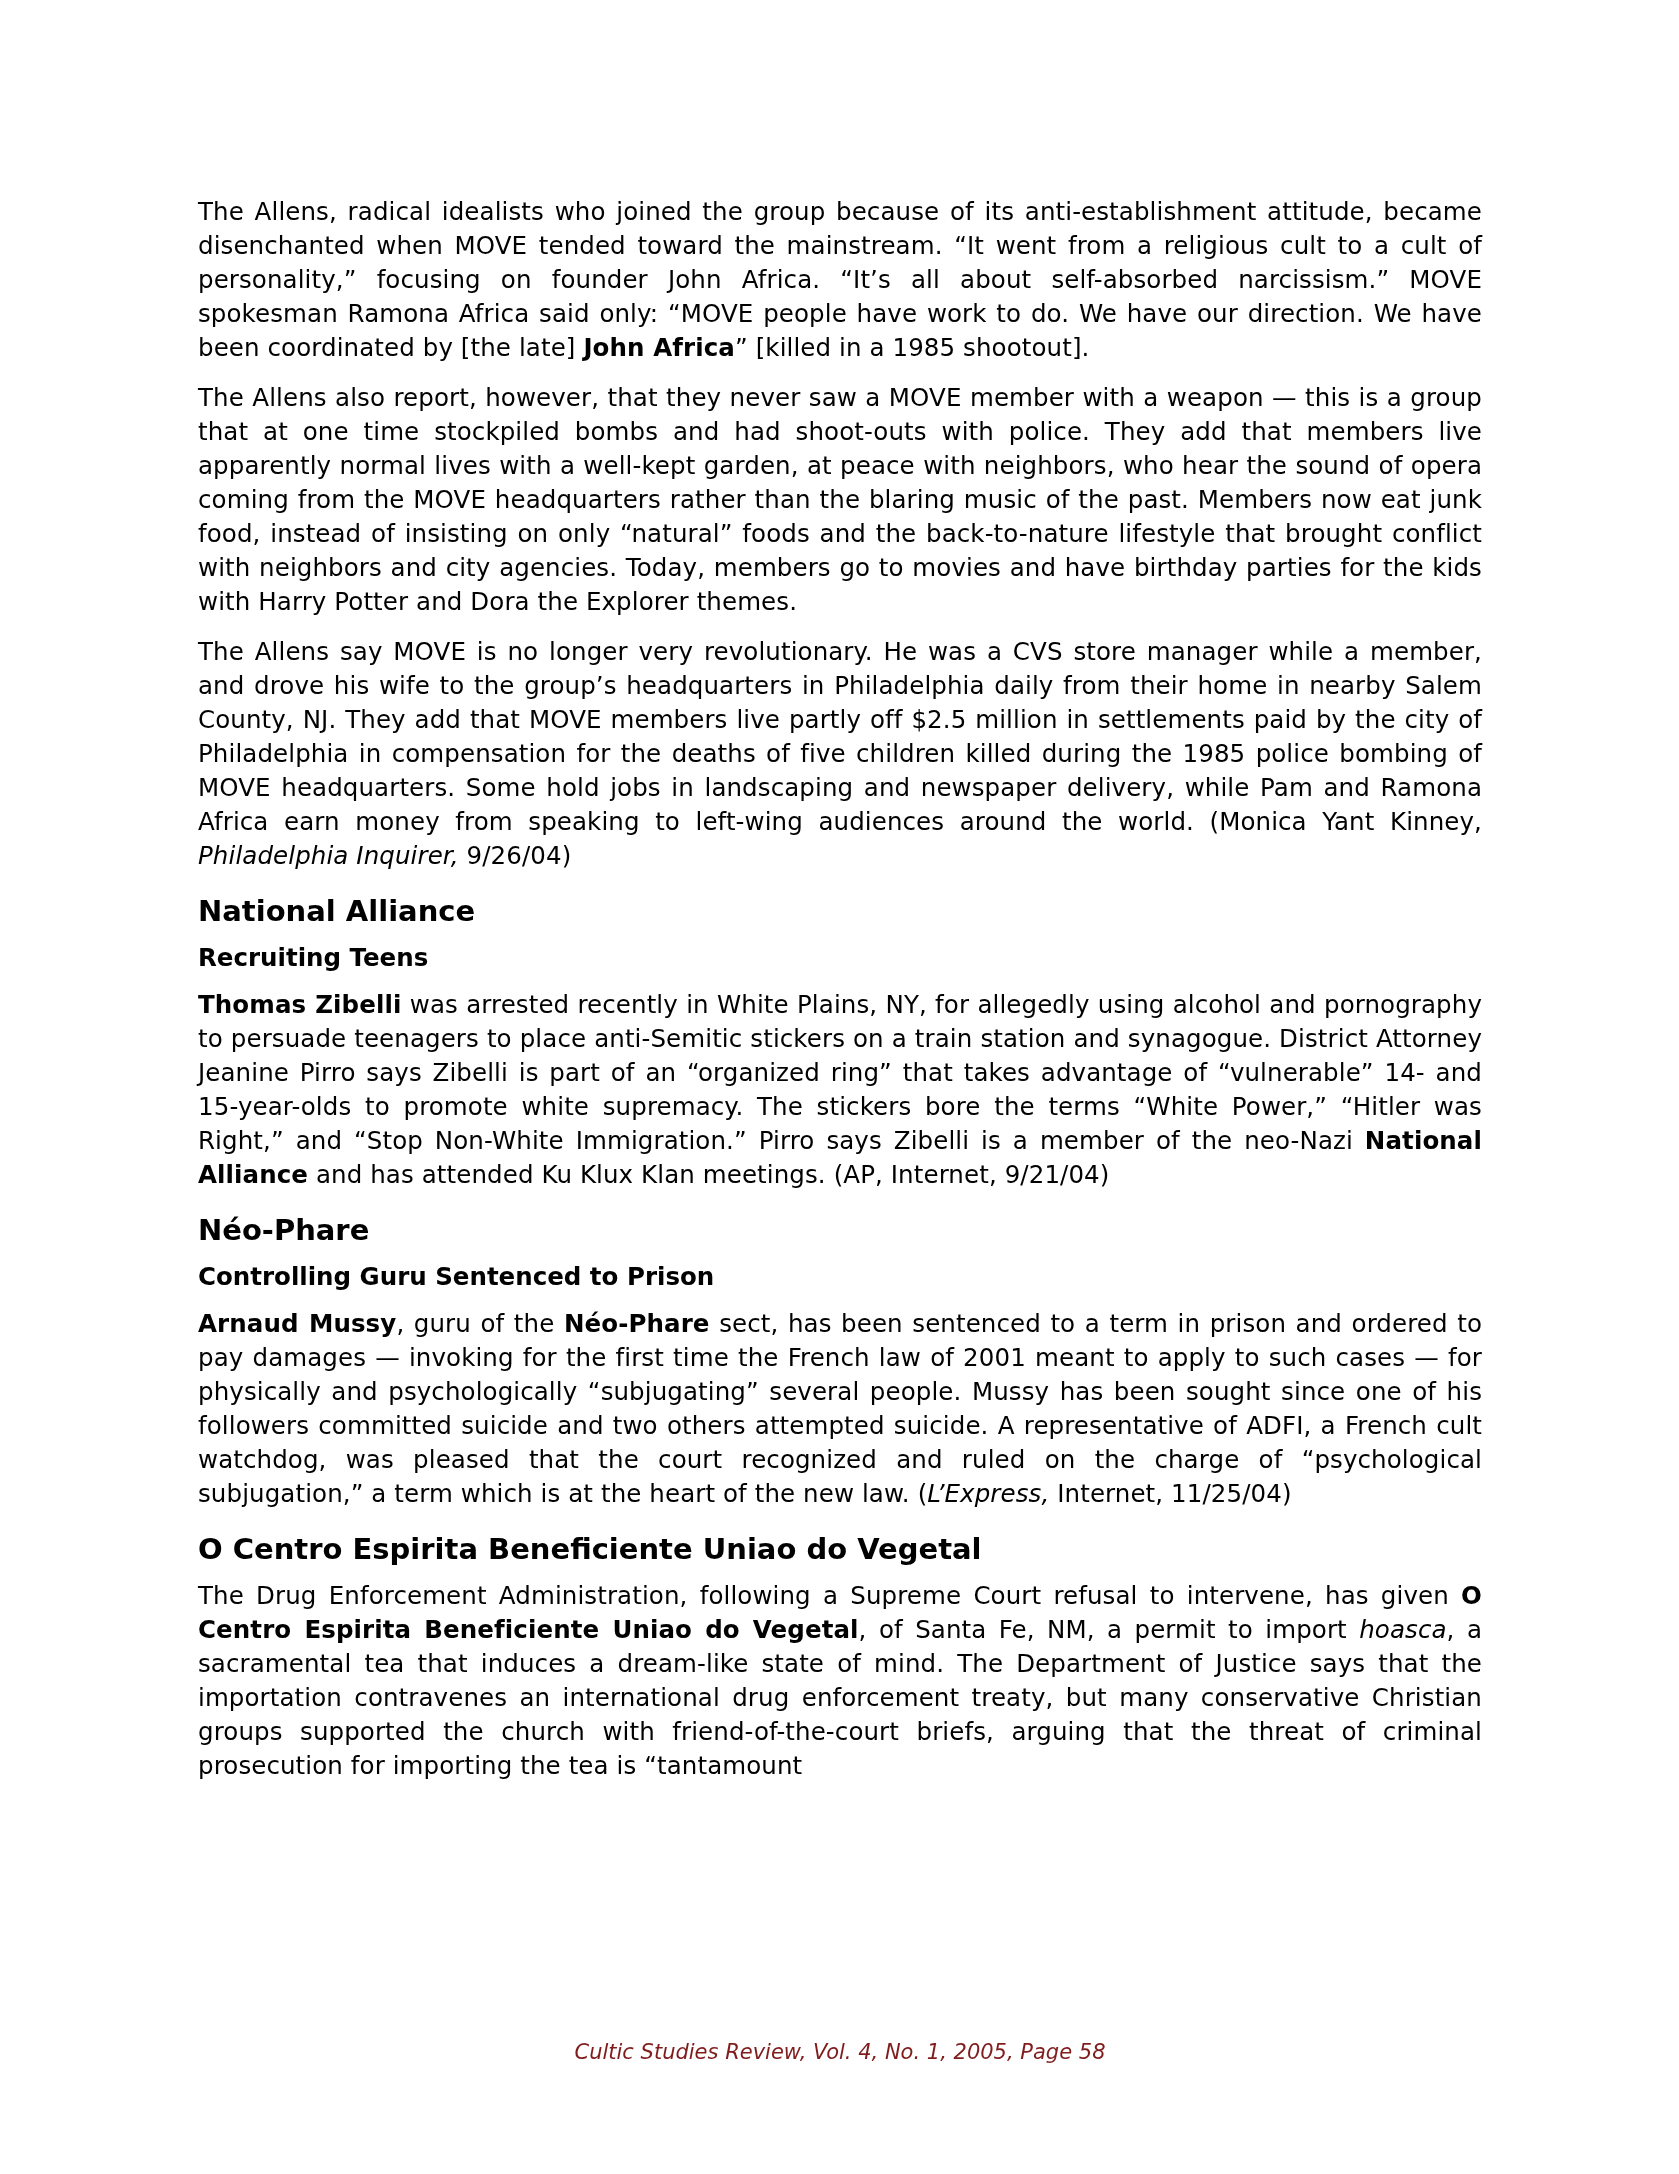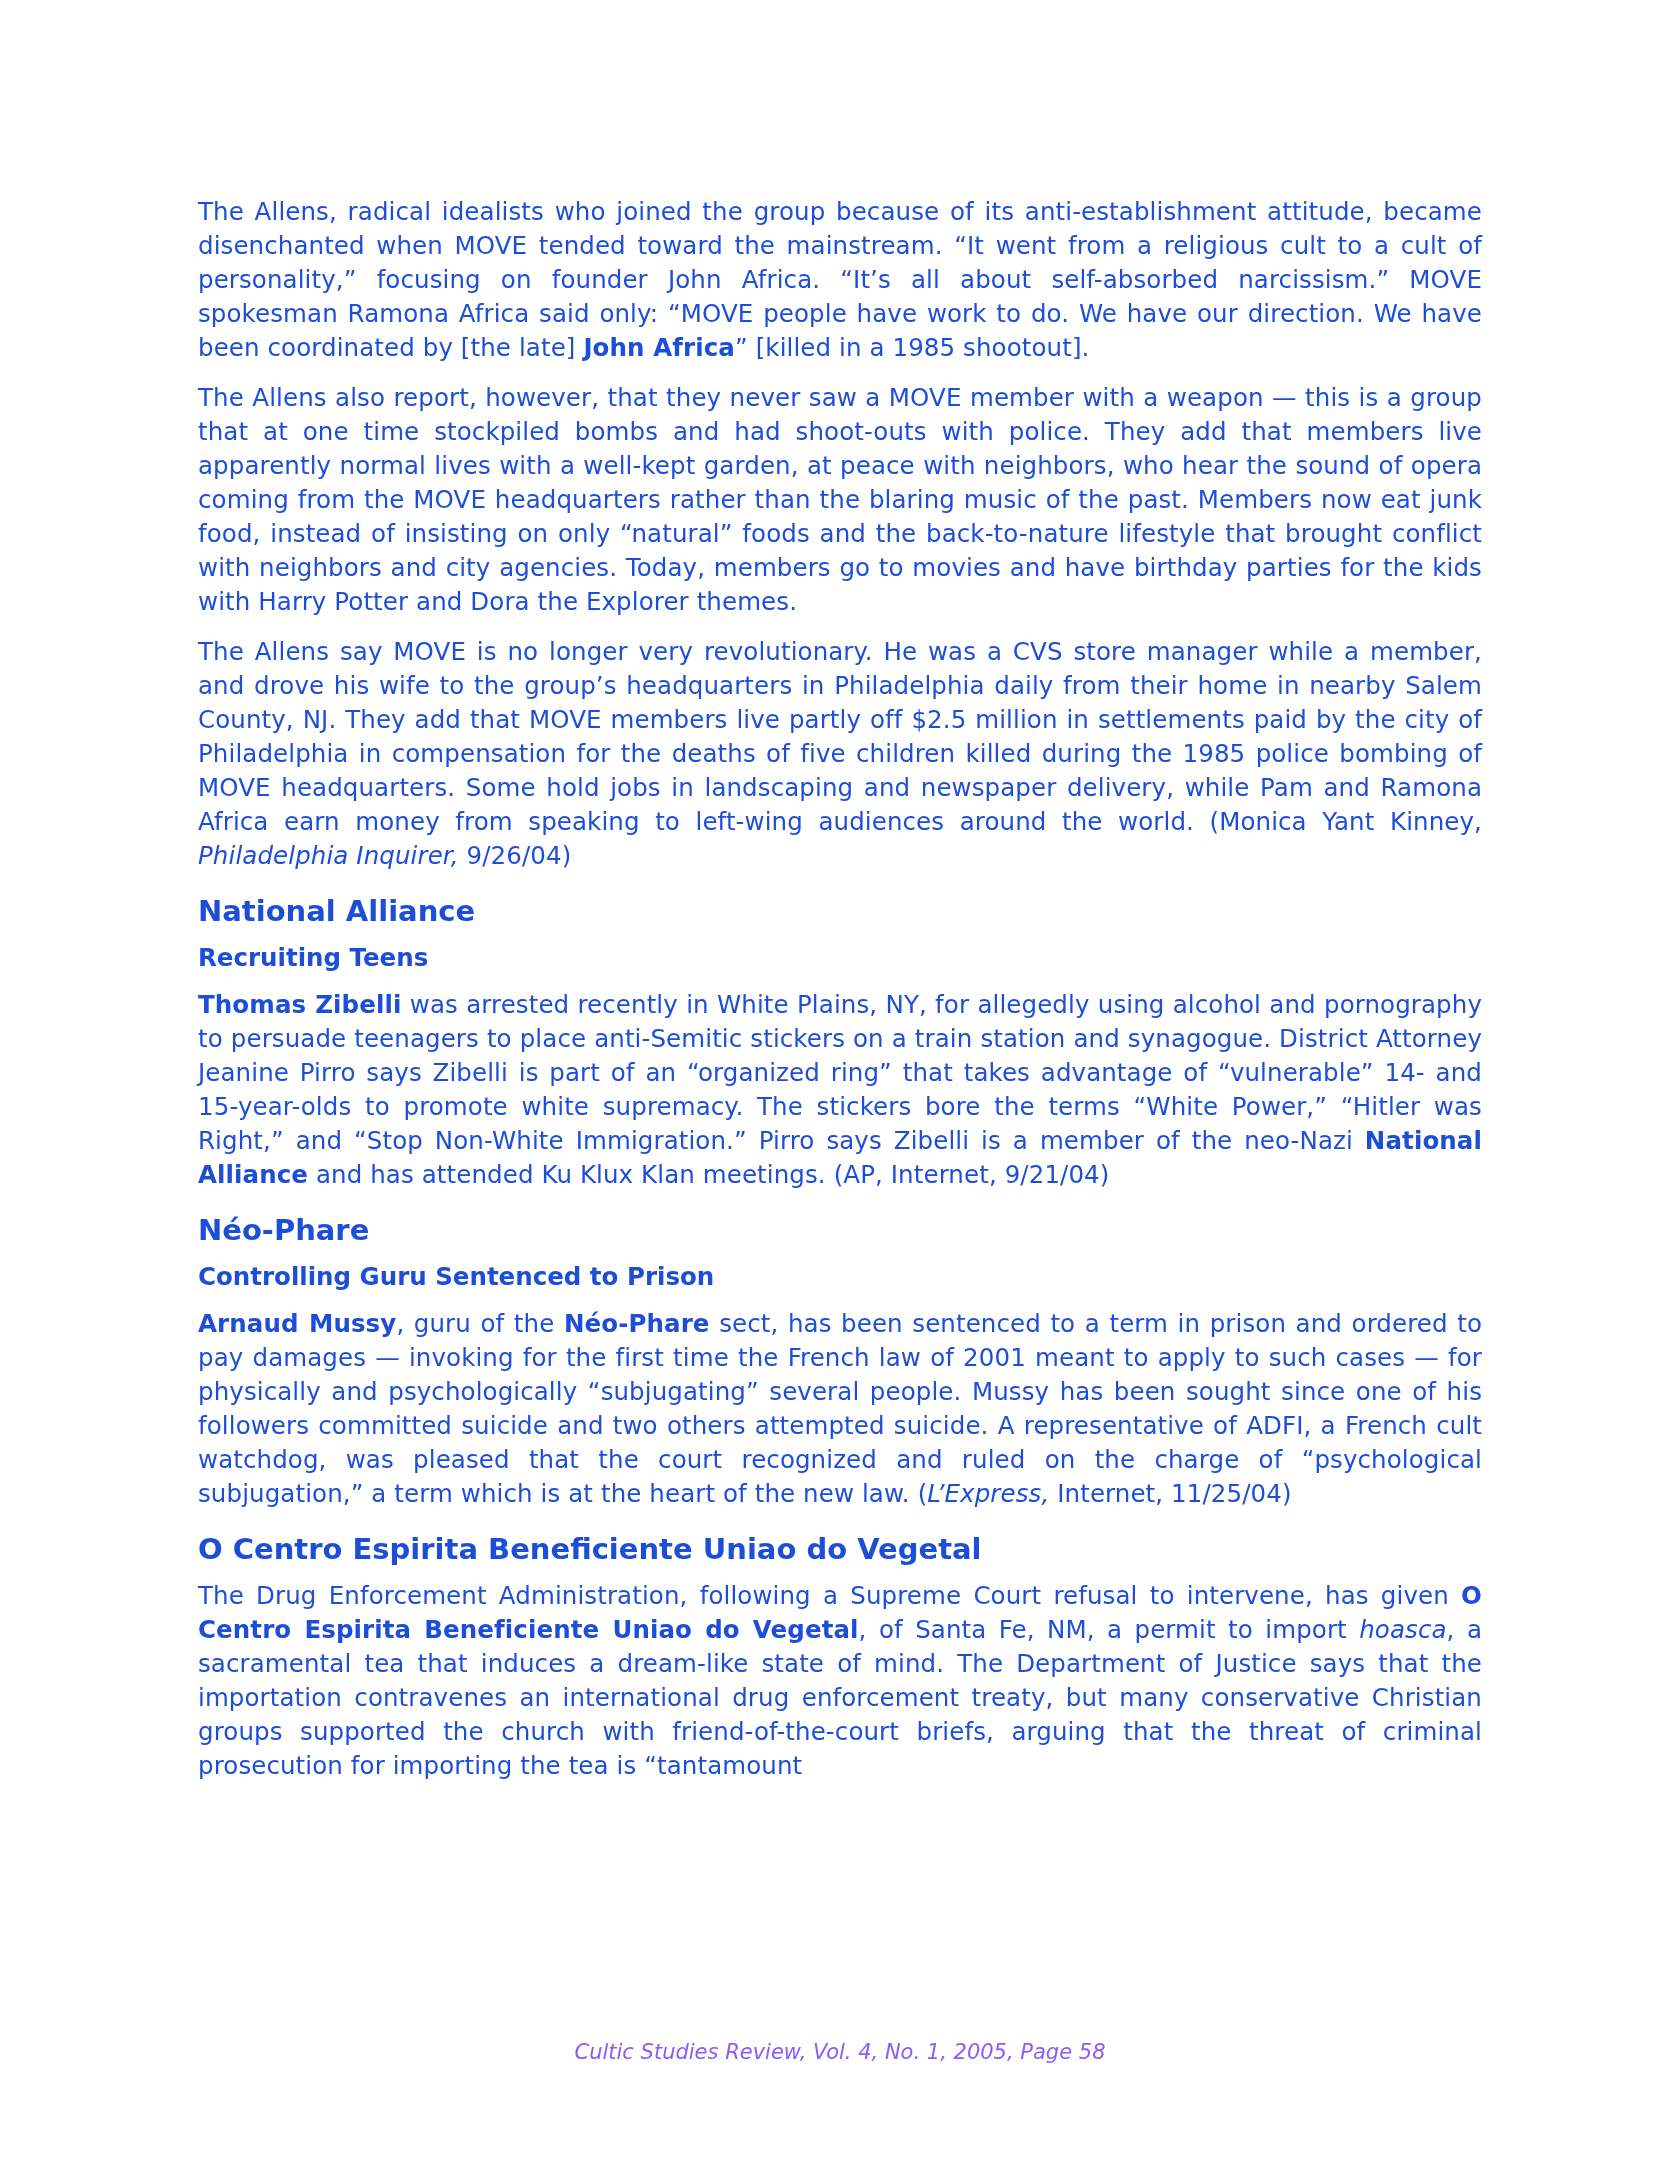--- a/index.html
+++ b/index.html
@@ -1,28 +1,28 @@
 <!DOCTYPE html>
 <html style="font-size:15px"><head>
 <meta charset="utf-8">
 <style>
   html, body { margin: 0; padding: 0; background: #ffffff; }
   body { width: 1680px; height: 2174px; position: relative; overflow: hidden; }
   .page {
     position: absolute; left: 198px; top: 195px; width: 1284px;
-    font-family: "DejaVu Sans", sans-serif; color: #1d4ed8;
+    font-family: "DejaVu Sans", sans-serif; color: #000000;
     font-size: 24.5px; line-height: 34px;
   }
   p { margin: 0 0 16px 0; text-align: justify; letter-spacing: 0.1px; }
   h2 { font-size: 29px; font-weight: bold; margin: 21px 0 13px 0; line-height: 34px; }
   h3 { font-size: 24.5px; font-weight: bold; margin: 0 0 13px 0; line-height: 34px; }
   b { font-weight: bold; }
   .footer {
     position: absolute; left: 0; width: 1680px; top: 2040px; text-align: center;
-    font-family: "DejaVu Sans", sans-serif; font-style: italic; font-size: 21px; color: #8b5cf6;
+    font-family: "DejaVu Sans", sans-serif; font-style: italic; font-size: 21px; color: #7f1d1d;
   }
 </style>
 </head>
 <body>
 
 <div class="page">
   <p><span>The Allens, radical idealists who joined the group because of its anti-establishment attitude, became disenchanted when MOVE tended toward the mainstream. “It went from a religious cult to a cult of personality,” focusing on founder John Africa. “It’s all about self-absorbed narcissism.” MOVE spokesman Ramona Africa said only: “MOVE people have work to do. We have our direction. We have been coordinated by [the late] </span><b>John Africa</b><span>” [killed in a 1985 shootout].</span></p>
   <p><span>The Allens also report, however, that they never saw a MOVE member with a weapon — this is a group that at one time stockpiled bombs and had shoot-outs with police. They add that members live apparently normal lives with a well-kept garden, at peace with neighbors, who hear the sound of opera coming from the MOVE headquarters rather than the blaring music of the past. Members now eat junk food, instead of insisting on only “natural” foods and the back-to-nature lifestyle that brought conflict with neighbors and city agencies. Today, members go to movies and have birthday parties for the kids with Harry Potter and Dora the Explorer themes.</span></p>
   <p><span>The Allens say MOVE is no longer very revolutionary. He was a CVS store manager while a member, and drove his wife to the group’s headquarters in Philadelphia daily from their home in nearby Salem County, NJ. They add that MOVE members live partly off $2.5 million in settlements paid by the city of Philadelphia in compensation for the deaths of five children killed during the 1985 police bombing of MOVE headquarters. Some hold jobs in landscaping and newspaper delivery, while Pam and Ramona Africa earn money from speaking to left-wing audiences around the world. (Monica Yant Kinney, </span><i>Philadelphia Inquirer,</i><span> 9/26/04)</span></p>
 

